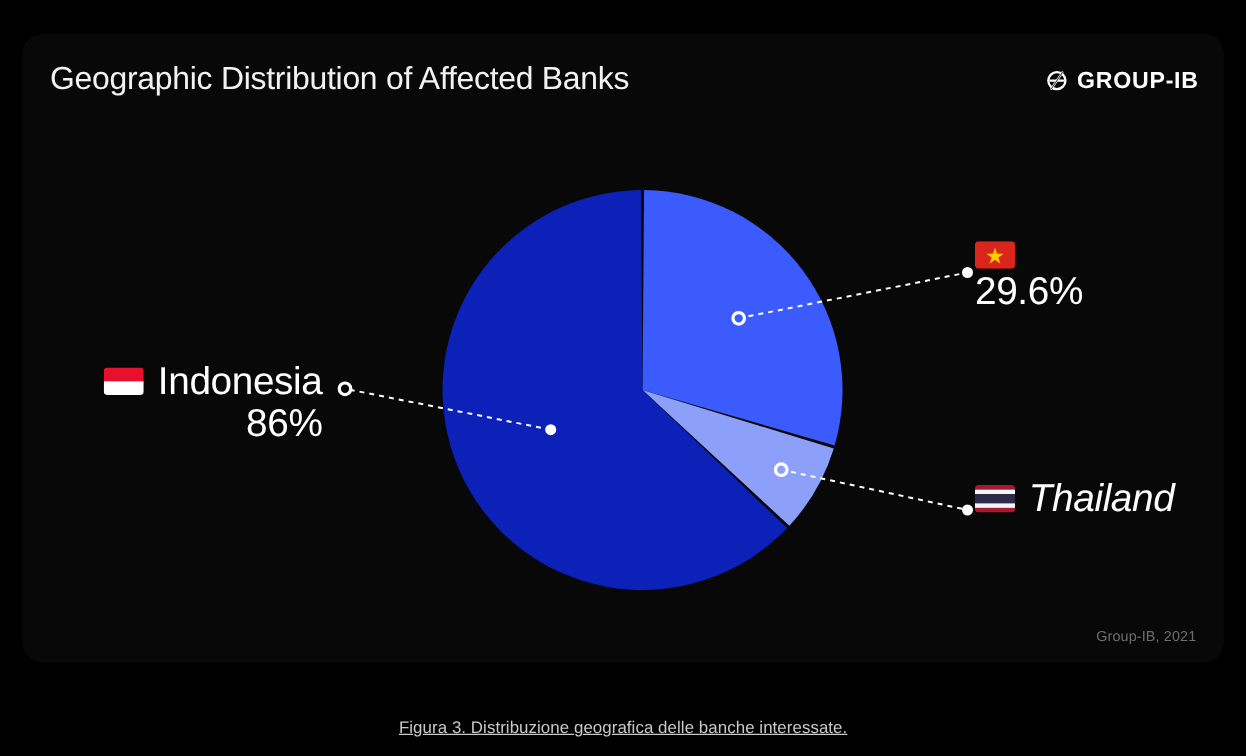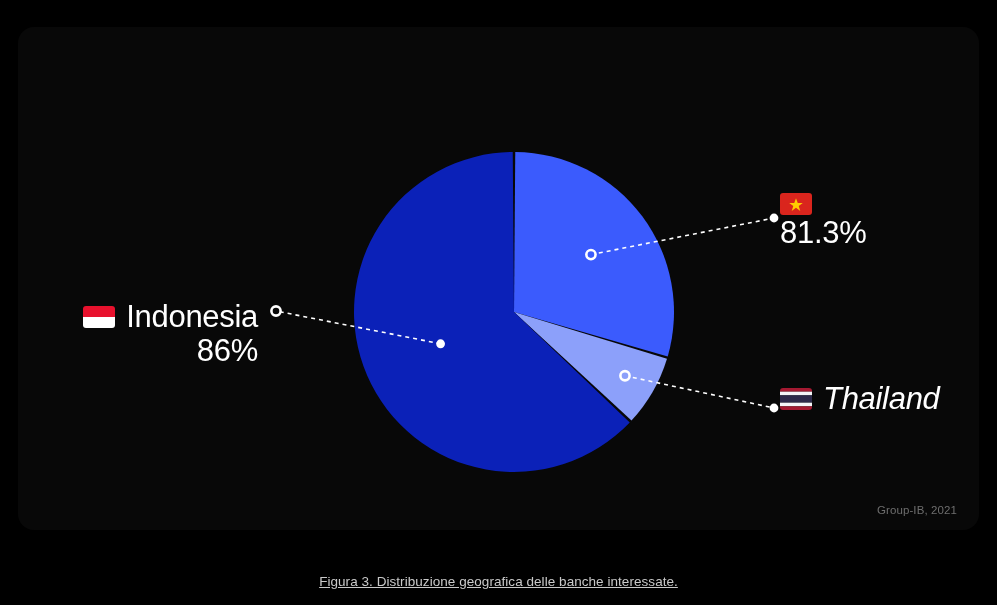--- a/index.html
+++ b/index.html
@@ -144,20 +144,33 @@
     color: #c9c9c9;
     letter-spacing: 0.05px;
     text-decoration: underline;
   }
 </style>
 </head>
 <body>
 
 <div id="chart-card">
 
+  <div id="card-header">
+    <div id="chart-title">Geographic Distribution of Affected Banks</div>
+
+    <div id="brand-logo">
+      <svg class="brand-mark" viewBox="0 0 24 24">
+        <circle cx="12" cy="12" r="8.6" fill="none" stroke="#ffffff" stroke-width="2.4"></circle>
+        <path d="M5.6 12 H18.4" stroke="#ffffff" stroke-width="2.2" stroke-linecap="round"></path>
+        <path d="M17.6 3.6 L6.4 20.4" stroke="#ffffff" stroke-width="2.2" stroke-linecap="round"></path>
+        <path d="M17.6 3.6 L6.4 20.4" stroke="#080808" stroke-width="0.9" stroke-linecap="round"></path>
+      </svg>
+      <span class="brand-text">GROUP-IB</span>
+    </div>
+  </div>
 
   <div id="plot-area">
     <svg id="pie-svg" viewBox="0 0 961 503">
       <g id="pie-slices">
           <path d="M 496 285 L 497.2566241421938 125.00493477683366 A 160 160 0 0 1 649.7169182378711 329.3971738678446 Z" fill="#3B5BFD"></path>
           <path d="M 496 285 L 649.0005940654511 331.8061771096407 A 160 160 0 0 1 613.4916015097097 393.60811928527073 Z" fill="#8CA0FA"></path>
           <path d="M 496 285 L 611.7711646701518 395.44019843750993 A 160 160 0 1 1 494.74337585780626 125.00493477683366 Z" fill="#0B21B8"></path>
         </g>
       <g id="leader-lines">
           <line x1="572.9504305476041" y1="227.6011216264782" x2="756" y2="191" stroke="#ffffff" stroke-width="1.6" stroke-dasharray="4 4"></line>
@@ -172,37 +185,37 @@
         </g>
     </svg>
 
     <div class="callout right" style="left:762px; top:166px;">
       <div class="callout-row">
         <svg class="flag" viewBox="0 0 32 22">
           <rect x="0" y="0" width="32" height="22" fill="#DA251D"></rect>
           <path d="M16 5.2 L17.75 10.0 L22.8 10.0 L18.7 13.0 L20.3 17.9 L16 14.85 L11.7 17.9 L13.3 13.0 L9.2 10.0 L14.25 10.0 Z" fill="#FFCD00"></path>
         </svg>
       </div>
-      <div class="callout-value">81.3%</div>
+      <div class="callout-value">29.6%</div>
     </div>
 
     <div class="callout right" style="left:762px; top:356px;font-style:italic;">
       <div class="callout-row">
         <svg class="flag" viewBox="0 0 32 22">
           <rect x="0" y="0" width="32" height="3.67" fill="#A51931"></rect>
           <rect x="0" y="3.67" width="32" height="3.67" fill="#F4F5F8"></rect>
           <rect x="0" y="7.34" width="32" height="7.33" fill="#2D2A4A"></rect>
           <rect x="0" y="14.67" width="32" height="3.67" fill="#F4F5F8"></rect>
           <rect x="0" y="18.34" width="32" height="3.67" fill="#A51931"></rect>
         </svg>
         <span class="callout-name">Thailand</span>
       </div>
     </div>
 
-    <div class="callout left" style="left:30px; top:274px; width:210px; align-items:flex-end;">
+    <div class="callout left" style="left:30px; top:262px; width:210px; align-items:flex-end;">
       <div class="callout-row">
         <svg class="flag" viewBox="0 0 32 22">
           <rect x="0" y="0" width="32" height="11" fill="#E8112D"></rect>
           <rect x="0" y="11" width="32" height="11" fill="#FFFFFF"></rect>
         </svg>
         <span class="callout-name">Indonesia</span>
       </div>
       <div class="callout-value">86%</div>
     </div>
 

